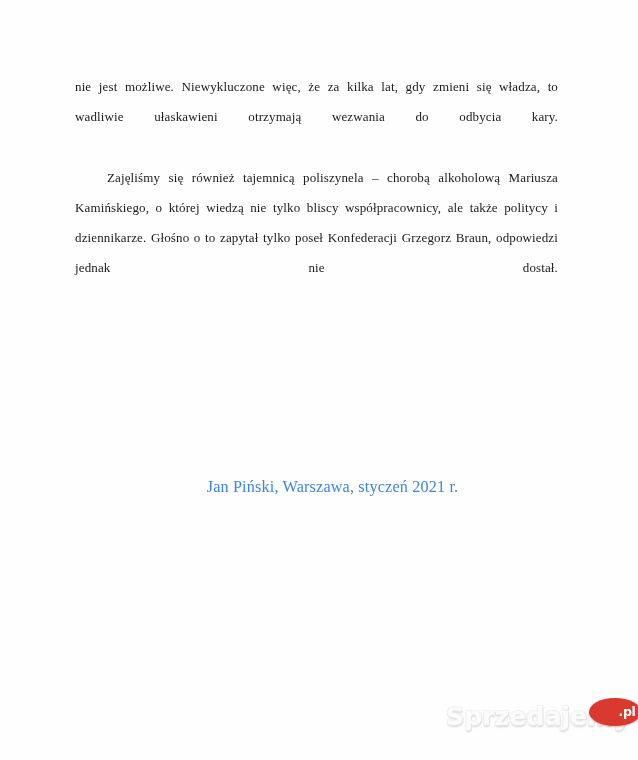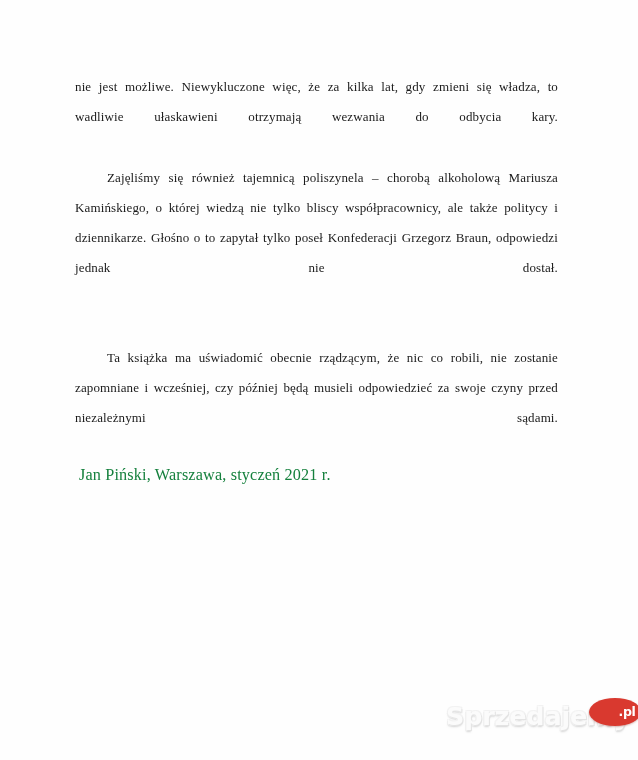--- a/index.html
+++ b/index.html
@@ -56,26 +56,26 @@
     display: inline-block;
     width: 100%;
   }
 
   
   .signature {
     position: absolute;
     left: 75px;
     top: 458px;
     width: 483px;
-    margin: 4px;
+    margin: 16px;
     font-size: 16.2px;
     line-height: 26px;
-    text-align: left;
+    text-align: center;
     letter-spacing: 0.01em;
-    color: #15803d;
+    color: #3b82f6;
   }
 
   
   .watermark {
     position: absolute;
     left: 446px;
     top: 697px;
     width: 180px;
     height: 44px;
     user-select: none;
@@ -129,21 +129,20 @@
 <body>
 
 <div class="page">
 
   <div class="text-column">
 
     <p class="para">nie jest możliwe. Niewykluczone więc, że za kilka lat, gdy zmieni się władza, to wadliwie ułaskawieni otrzymają wezwania do odbycia kary.</p>
 
     <p class="para indent">Zajęliśmy się również tajemnicą poliszynela – chorobą alkoholową Mariusza Kamińskiego, o której wiedzą nie tylko bliscy współpracownicy, ale także politycy i dziennikarze. Głośno o to zapytał tylko poseł Konfederacji Grzegorz Braun, odpowiedzi jednak nie dostał.</p>
 
-    <p class="para indent gap-before">Ta książka ma uświadomić obecnie rządzącym, że nic co robili, nie zostanie zapomniane i wcześniej, czy później będą musieli odpowiedzieć za swoje czyny przed niezależnymi sądami.</p>
 
   </div>
 
   <p class="signature">Jan Piński, Warszawa, styczeń 2021 r.</p>
 
   <div class="watermark">
     <span class="watermark-text">Sprzedajemy</span>
     <span class="watermark-badge">
       <span class="watermark-badge-text">.pl</span>
     </span>

